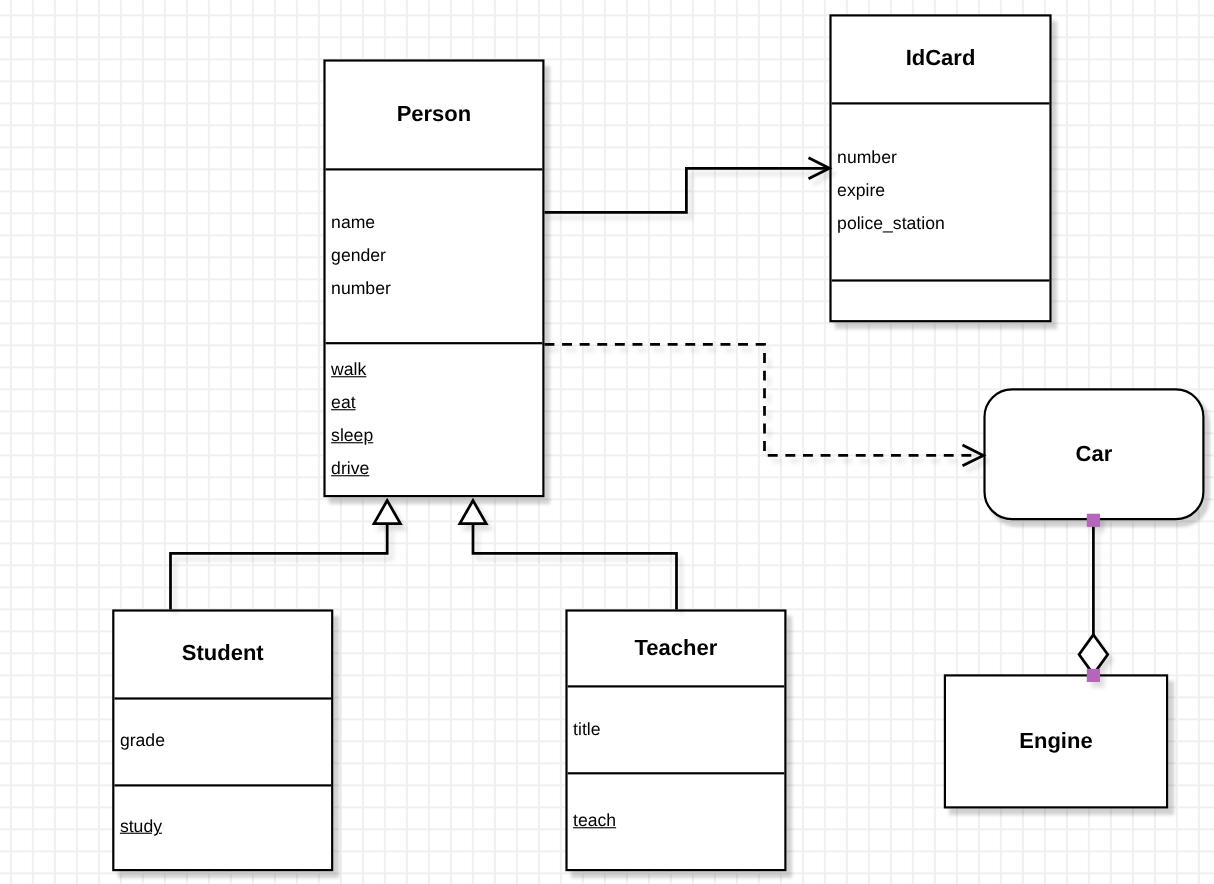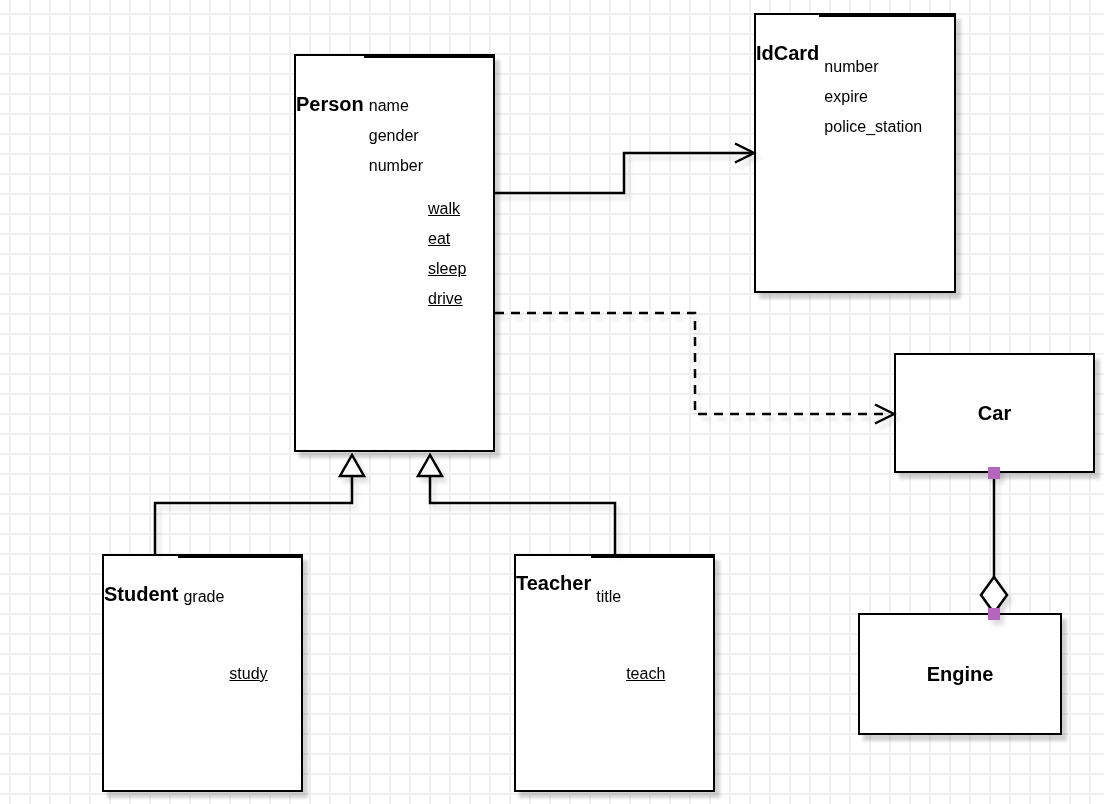--- a/index.html
+++ b/index.html
@@ -14,21 +14,21 @@
     background-image:
       linear-gradient(to right, #f2efef 1.6px, transparent 1.6px),
       linear-gradient(to bottom, #f2efef 1.6px, transparent 1.6px);
     background-size: 20px 20px;
     background-position: 9px 13px;
   }
   .uml-class {
     position: absolute; background: #ffffff;
     border: 2.5px solid #000; box-sizing: border-box;
     box-shadow: 5px 6px 3px rgba(0,0,0,0.18);
-    display: flex; flex-direction: row;
+    display: flex; flex-direction: column;
   }
   .uml-title {
     display: flex; align-items: center; justify-content: center;
     font-weight: bold; font-size: 20px; flex: none;
   }
   .uml-title.fill { flex: 1 1 auto; }
   .uml-section {
     border-top: 2.5px solid #000; box-sizing: border-box;
     display: flex; flex-direction: column; justify-content: center;
     flex: none; overflow: hidden;
@@ -66,40 +66,40 @@
   <div class="uml-class" style="left:754px; top:13px; width:202px; height:280px;">
     <div class="uml-title" style="height:77.5px">IdCard</div>
     <div class="uml-section" style="height:161px">
       <div class="uml-line">number</div>
       <div class="uml-line">expire</div>
       <div class="uml-line">police_station</div>
     </div>
     <div class="uml-section grow"></div>
   </div>
 
-  <div class="uml-class" style="left:894px; top:353px; width:201px; height:120px;">
+  <div class="uml-class" style="left:894px; top:353px; width:201px; height:120px;border-radius:26px;">
     <div class="uml-title fill">Car</div>
   </div>
 
   <div class="uml-class" style="left:858px; top:613px; width:204px; height:122px;">
     <div class="uml-title fill">Engine</div>
   </div>
 
   <div class="uml-class" style="left:54px; top:554px; width:201px; height:238px;margin-left:48px;">
     <div class="uml-title" style="height:77.5px">Student</div>
     <div class="uml-section" style="height:79px">
       <div class="uml-line">grade</div>
     </div>
     <div class="uml-section grow">
       <div class="uml-line">study</div>
     </div>
   </div>
 
   <div class="uml-class" style="left:514px; top:554px; width:201px; height:238px;">
-    <div class="uml-title" style="height:55px">Teacher</div>
+    <div class="uml-title" style="height:67px">Teacher</div>
     <div class="uml-section" style="height:79px">
       <div class="uml-line">title</div>
     </div>
     <div class="uml-section grow">
       <div class="uml-line">teach</div>
     </div>
   </div>
 
   <svg class="connections">
 

